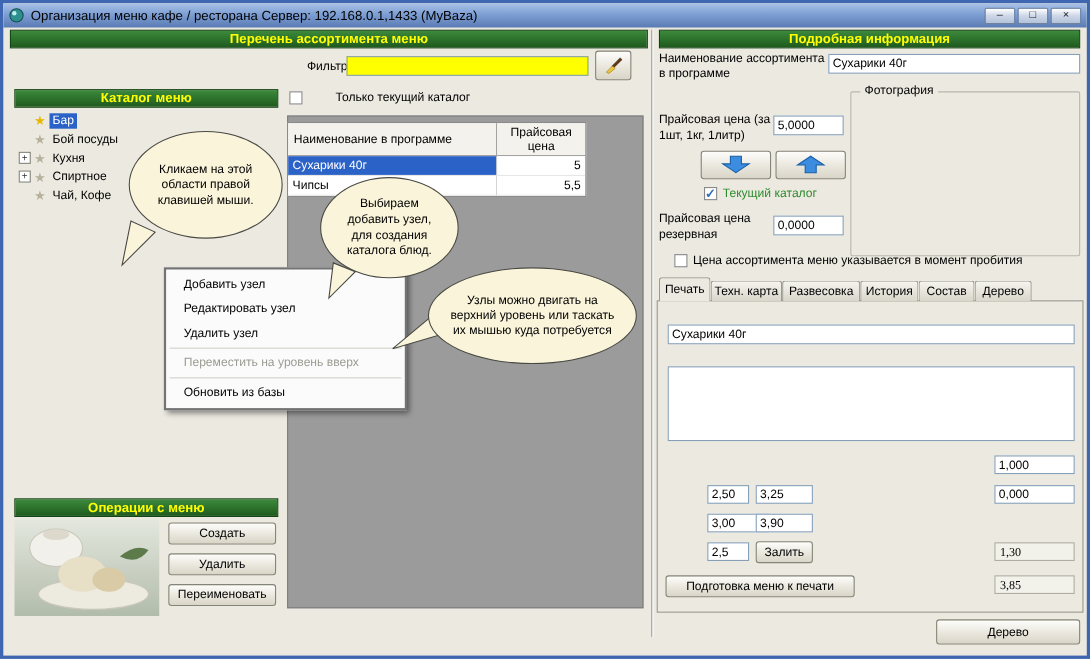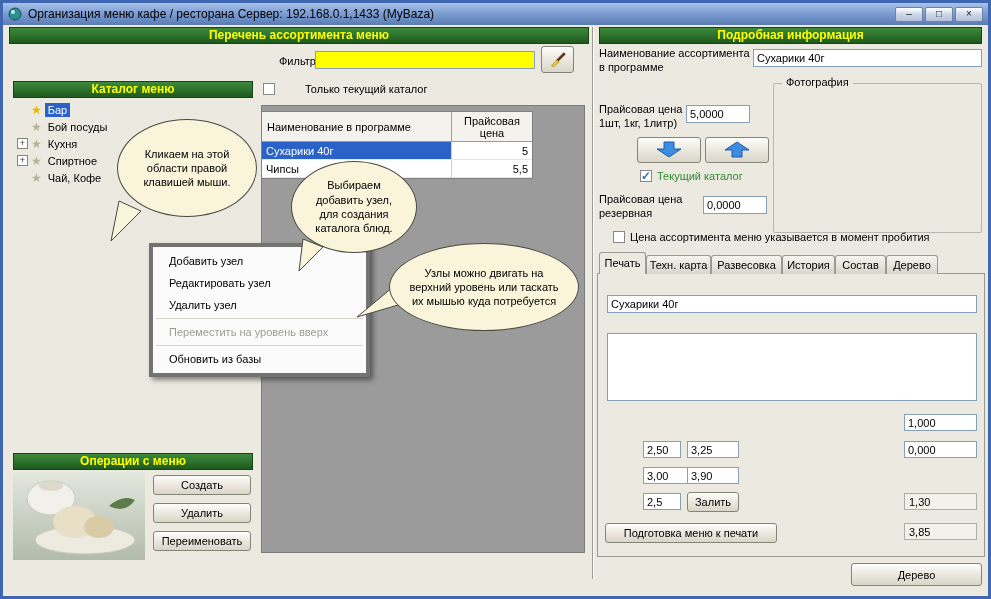--- a/index.html
+++ b/index.html
@@ -20,21 +20,21 @@
   .ghead{position:absolute;height:17px;background:linear-gradient(180deg,#3c8a3c,#1e5a1e);
     border:1px solid #144514;color:#ffff00;font-weight:bold;font-size:12px;
     text-align:center;line-height:15px;}
 
   .lbl{position:absolute;font-size:11px;color:#000;line-height:1.25;}
   .tbox{position:absolute;border:1px solid #86a0b8;background:#fff;font-family:inherit;font-size:11px;padding:0 3px;}
   .btn{position:absolute;border:1px solid #858577;border-radius:3px;
     background:linear-gradient(180deg,#fdfdfb,#ebe8df 50%,#d9d5c8);
     font-size:11px;font-family:inherit;display:flex;align-items:center;justify-content:center;color:#000;}
   .vbox{position:absolute;border:1px solid #b0aea2;background:#f2f1ea;font-size:11px;
-    padding:1px 4px;display:flex;align-items:center;}
+    padding:1px 4px;display:flex;align-items:center;font-family:Liberation Serif, serif;}
 
   
   .cb{position:absolute;display:flex;align-items:flex-start;gap:5px;font-size:11px;}
   .cbbox{width:12px;height:12px;border:1px solid #888;background:#fff;flex:0 0 auto;position:relative;}
   .cb.checked .cbbox::after{content:"\2713";position:absolute;left:0;top:-2px;font-weight:bold;color:#2f6fbf;font-size:12px;}
   .cb.green-label{color:#2e8b2e;justify-content:flex-end;}
 
   
   .titem{position:absolute;left:14px;height:17px;display:flex;align-items:center;gap:3px;font-size:11px;}
   .expander{width:11px;height:11px;border:1px solid #848478;background:#fff;font-size:9px;line-height:9px;text-align:center;color:#333;flex:0 0 auto;}
@@ -50,21 +50,21 @@
   .grid{position:absolute;left:258px;top:108px;display:grid;grid-template-columns:190px 80px;z-index:2;border:1px solid #808080;background:#fff;}
   .gh{background:#f3f2ec;border-right:1px solid #9b9b9b;border-bottom:1px solid #9b9b9b;
     font-size:11px;padding:2px 5px;height:30px;display:flex;align-items:center;}
   .gh.price{justify-content:center;text-align:center;border-right:none;}
   .gc{height:18px;font-size:11px;padding:1px 4px;border-right:1px solid #d0d0d0;border-bottom:1px solid #e6e6e6;background:#fff;display:flex;align-items:center;}
   .gc.price{justify-content:flex-end;border-right:none;}
   .gc.sel{background:#2a62c8;color:#fff;}
 
   
   .ctxmenu{position:absolute;left:146px;top:240px;width:221px;background:#fbfbfb;
-    border:4px solid #737373;box-shadow:3px 3px 5px rgba(0,0,0,.45);z-index:5;padding:3px 0;}
+    border:2px solid #737373;box-shadow:3px 3px 5px rgba(0,0,0,.45);z-index:5;padding:3px 0;}
   .mi{height:22px;line-height:22px;padding-left:16px;font-size:11px;color:#000;}
   .mi.disabled{color:#9c9c94;}
   .msep{border-top:1px solid #d2d2ca;margin:2px 3px;}
 
   
   .bubble{position:absolute;background:#f9f4da;border:1px solid #4a4a44;border-radius:50%;
     display:flex;align-items:center;justify-content:center;text-align:center;
     font-size:11px;line-height:1.3;z-index:8;padding:0 16px;color:#000;}
   .tail{position:absolute;z-index:7;}
 
@@ -213,21 +213,21 @@
   <div class="ghead" style="left:596px;top:24px;width:383px;">Подробная информация</div>
 
   <span class="lbl" style="left:596px;top:44px;width:152px;">Наименование ассортимента в программе</span>
   <input class="tbox" style="left: 750px; top: 46px; width: 229px; height: 18px;" value="Сухарики 40г">
 
   <div class="groupbox" style="left:770px;top:80px;width:209px;height:150px;">
     <span class="legend">Фотография</span>
   </div>
 
   <span class="lbl" style="left:596px;top:100px;width:104px;">Прайсовая цена (за 1шт, 1кг, 1литр)</span>
-  <input class="tbox" style="left: 683px; top: 102px; width: 64px; height: 18px;" value="5,0000">
+  <input class="tbox" style="left: 700px; top: 102px; width: 64px; height: 18px;" value="5,0000">
 
   <div class="btn" style="left:634px;top:134px;width:64px;height:26px;">
     <svg width="36" height="18" viewBox="0 0 36 18">
       <path d="M13,1 L23,1 L23,8 L30,8 L18,16 L6,8 L13,8 Z" fill="#3c8de0" stroke="#1a5fa8"></path>
     </svg>
   </div>
   <div class="btn" style="left:702px;top:134px;width:64px;height:26px;">
     <svg width="36" height="18" viewBox="0 0 36 18">
       <path d="M13,16 L23,16 L23,9 L30,9 L18,1 L6,9 L13,9 Z" fill="#3c8de0" stroke="#1a5fa8"></path>
     </svg>

